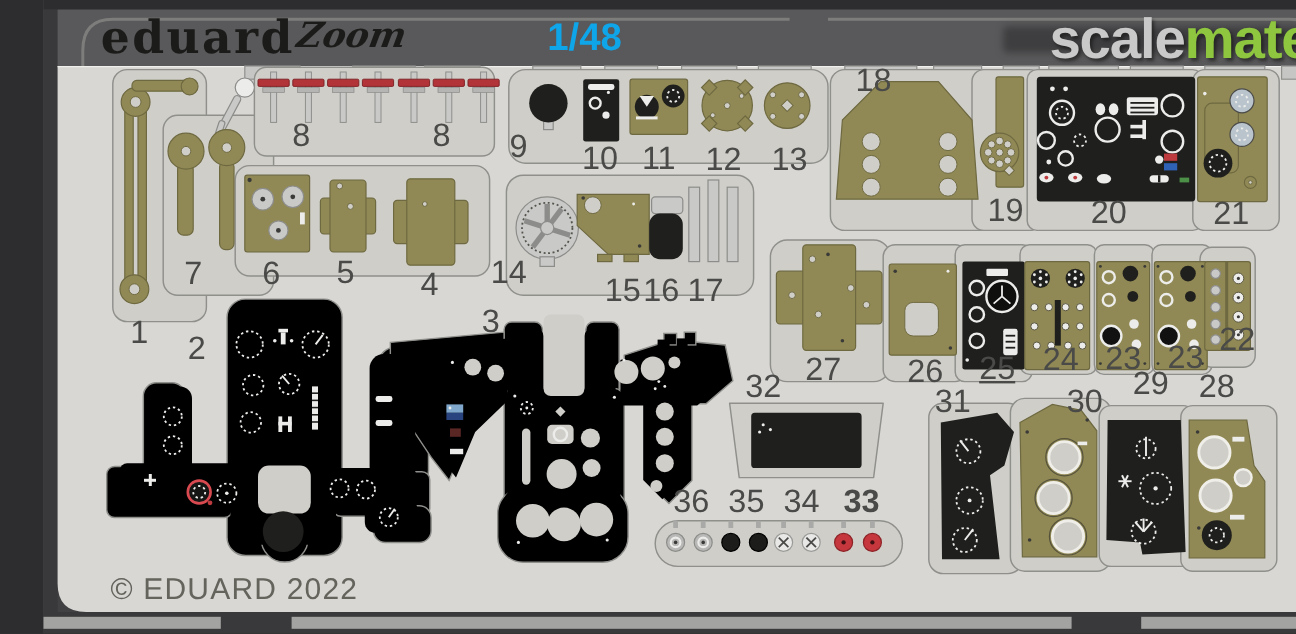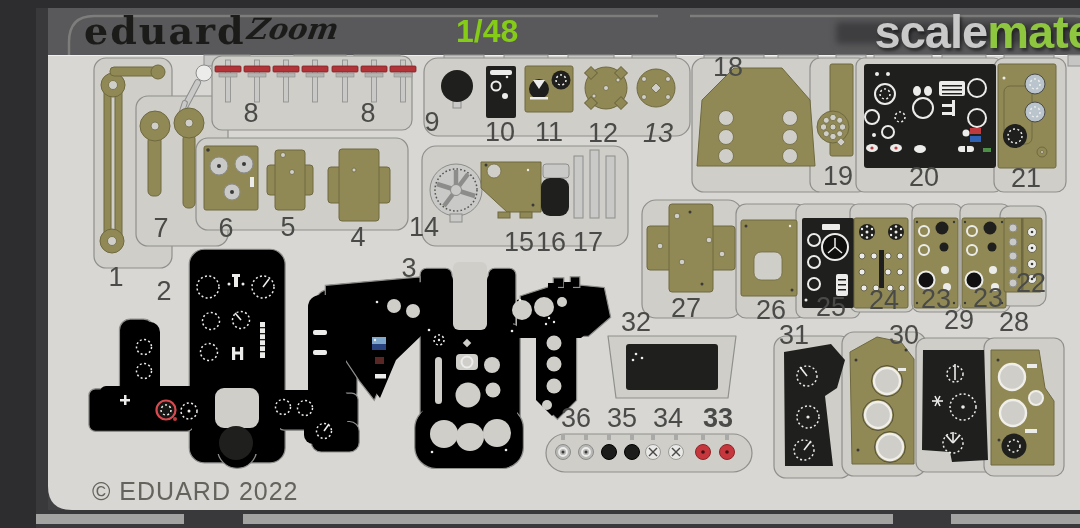--- a/index.html
+++ b/index.html
@@ -28,21 +28,21 @@
   .dc{fill:none;stroke:var(--white-detail);stroke-width:1.5;stroke-dasharray:2 2.4}
   .wr{fill:none;stroke:var(--white-detail);stroke-width:2}
   .wl{stroke:var(--white-detail);stroke-width:1.6}
   .tab{fill:#c6c6c4;stroke:#90908e;stroke-width:1}
   
   .hdr-text{position:absolute;color:#1b1b19;white-space:nowrap;}
   .brand{left:48px;top:8px;font-family:"DejaVu Serif",serif;font-weight:bold;
          font-size:38px;letter-spacing:2px;}
   .zoomlogo{left:212px;top:12px;font-family:"DejaVu Serif",serif;font-style:italic;
             font-weight:bold;font-size:29px;transform:skewX(-10deg);}
-  .scalelbl{left:420px;top:13px;font-weight:bold;font-size:32px;color:#84cc16;}
+  .scalelbl{left:420px;top:13px;font-weight:bold;font-size:32px;color:#0ea5e9;}
   .codelbl{left:537px;top:13px;font-weight:bold;font-size:32px;color:#232321;letter-spacing:1px;}
   .obscured{position:absolute;background:#3e3e40;filter:blur(3px);border-radius:4px;}
   .watermark{position:absolute;right:-2px;top:4px;font-weight:bold;font-size:47px;
              letter-spacing:-1px;white-space:nowrap;
              text-shadow:2px 3px 3px rgba(15,15,15,.55);}
   .watermark .w1{color:var(--scale-gray);}
   .watermark .w2{color:var(--green);}
   .footer-text{position:absolute;color:var(--etch);font-size:25px;letter-spacing:1px;white-space:nowrap;}
   .copyright{left:56px;top:477px;}
   .madein{right:70px;top:474px;}
@@ -680,34 +680,34 @@
       <span class="plbl" style="left: 322px; top: 237px;">4</span>
       <span class="plbl" style="left: 252px; top: 227px;">5</span>
       <span class="plbl" style="left: 190px; top: 228px;">6</span>
       <span class="plbl" style="left: 125px; top: 228px;">7</span>
       <span class="plbl" style="left: 215px; top: 113px;">8</span>
       <span class="plbl" style="left: 332px; top: 113px;">8</span>
       <span class="plbl" style="left: 396px; top: 122px;">9</span>
       <span class="plbl" style="left: 464px; top: 132px;">10</span>
       <span class="plbl" style="left: 513px; top: 132px;">11</span>
       <span class="plbl" style="left: 567px; top: 133px;">12</span>
-      <span class="plbl" style="left: 622px; top: 133px; font-style: italic;">13</span>
+      <span class="plbl" style="left: 622px; top: 133px;">13</span>
       <span class="plbl" style="left: 388px; top: 227px;">14</span>
       <span class="plbl" style="left: 483px; top: 242px;">15</span>
       <span class="plbl" style="left: 515px; top: 242px;">16</span>
       <span class="plbl" style="left: 552px; top: 242px;">17</span>
       <span class="plbl" style="left: 692px; top: 67px;">18</span>
       <span class="plbl" style="left: 802px; top: 176px; text-align: right;">19</span>
       <span class="plbl" style="left: 888px; top: 177px;">20</span>
       <span class="plbl" style="left: 990px; top: 178px;">21</span>
       <span class="plbl" style="left: 995px; top: 283px;">22</span>
       <span class="plbl" style="left: 900px; top: 299px;">23</span>
       <span class="plbl" style="left: 952px; top: 298px;">23</span>
       <span class="plbl" style="left: 848px; top: 300px;">24</span>
-      <span class="plbl" style="left: 795px; top: 307px;">25</span>
+      <span class="plbl" style="left: 795px; top: 307px; text-decoration: underline;">25</span>
       <span class="plbl" style="left: 735px; top: 310px;">26</span>
       <span class="plbl" style="left: 650px; top: 308px;">27</span>
       <span class="plbl" style="left: 978px; top: 322px;">28</span>
       <span class="plbl" style="left: 923px; top: 320px;">29</span>
       <span class="plbl" style="left: 868px; top: 335px;">30</span>
       <span class="plbl" style="left: 758px; top: 335px;">31</span>
       <span class="plbl" style="left: 600px; top: 322px;">32</span>
       <span class="plbl" style="left: 682px; top: 418px; font-weight: bold;">33</span>
       <span class="plbl" style="left: 632px; top: 418px;">34</span>
       <span class="plbl" style="left: 586px; top: 418px;">35</span>

